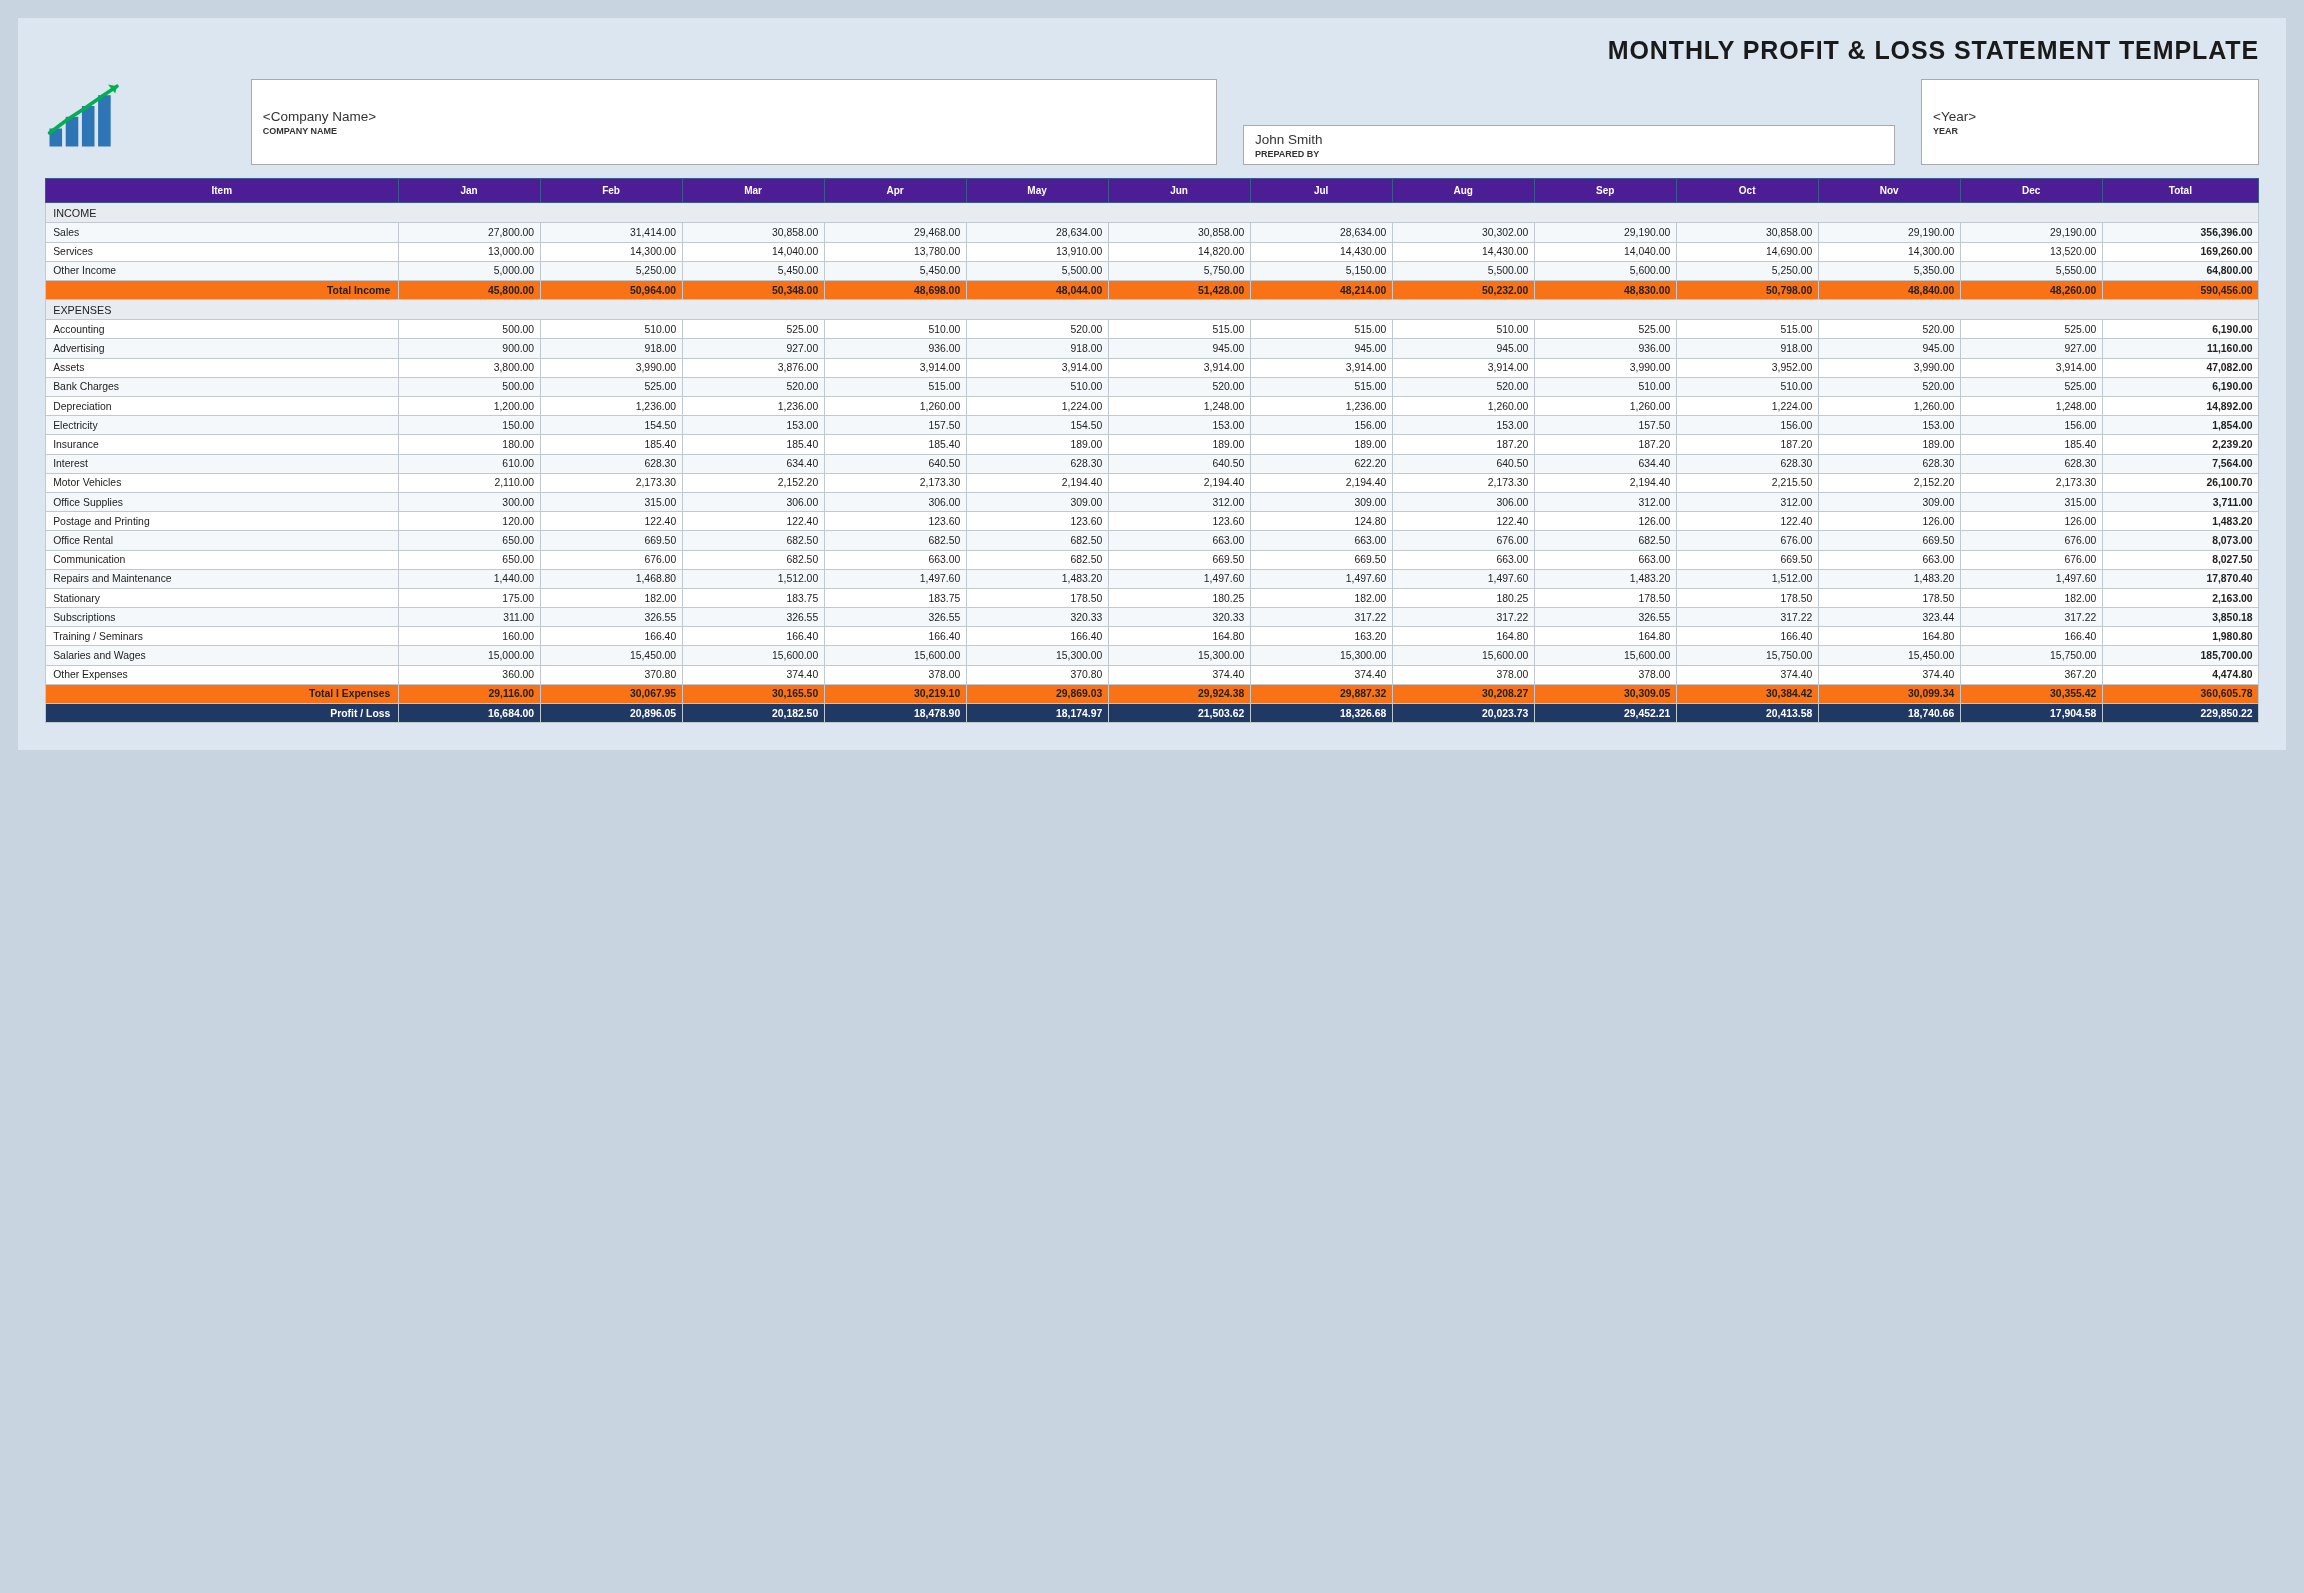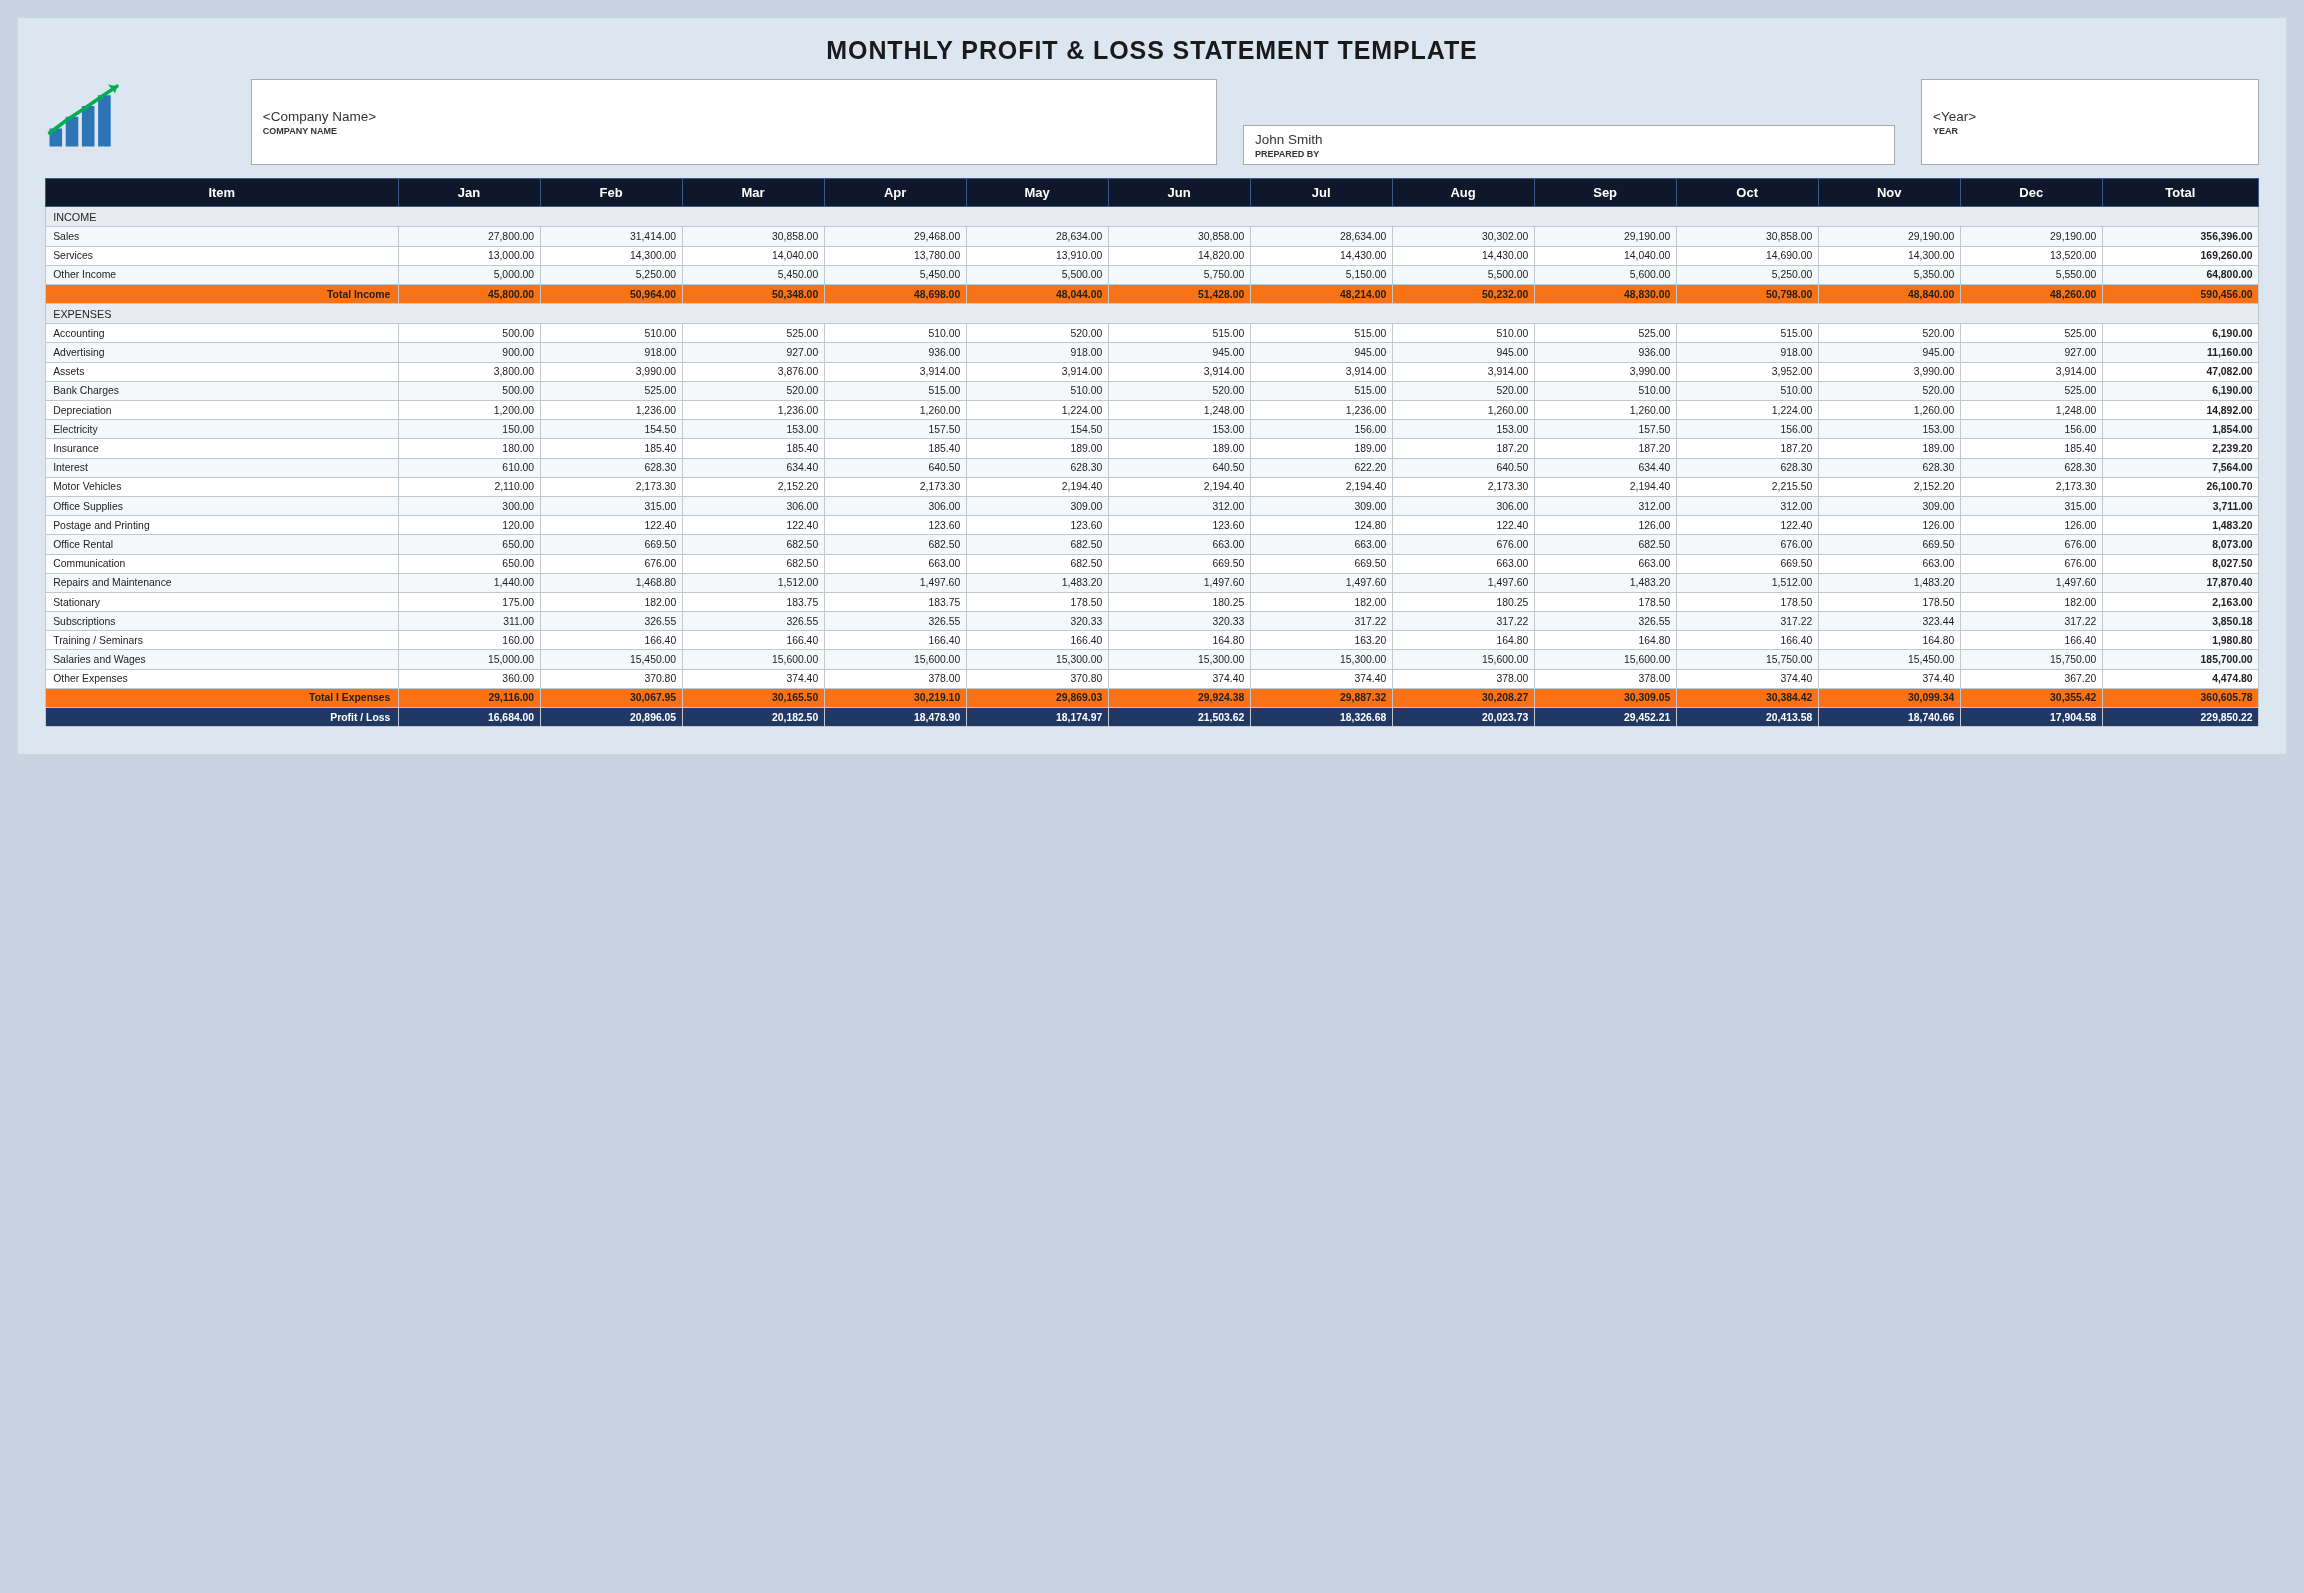--- a/index.html
+++ b/index.html
@@ -7,21 +7,21 @@
       font-family: Arial, sans-serif;
       background: #c8d4e0;
       padding: 18px;
       min-width: 1152px;
     }
     .page-container {
       background: #dce6f0;
       padding: 18px 27px 27px 27px;
     }
     .header-title {
-      text-align: center;
+      text-align: right;
       font-size: 25px;
       font-weight: bold;
       color: #1a1a1a;
       margin-bottom: 14.4px;
       letter-spacing: 0.9px;
     }
     .logo-svg {
       width: 81px;
       height: 72px;
       margin-right: 18px;
@@ -57,25 +57,25 @@
     .meta-prepared { flex: 2; margin-left: 18px; margin-top: 46px; }
     .meta-year { flex: 1; margin-left: 18px; }
 
     table {
       width: 100%;
       border-collapse: collapse;
       font-size: 10.8px;
       background: white;
     }
     th {
-      background: #0f172a;
+      background: #4c1d95;
       color: white;
       text-align: center;
       padding: 6.3px 3.6px;
-      font-size: 13px;
+      font-size: 10px;
       border: 0.9px solid #3a5a8a;
     }
     th.item-col {
       text-align: center;
       min-width: 144px;
     }
     td {
       border: 0.9px solid #c0c8d0;
       padding: 3.6px 5.4px;
       text-align: right;

